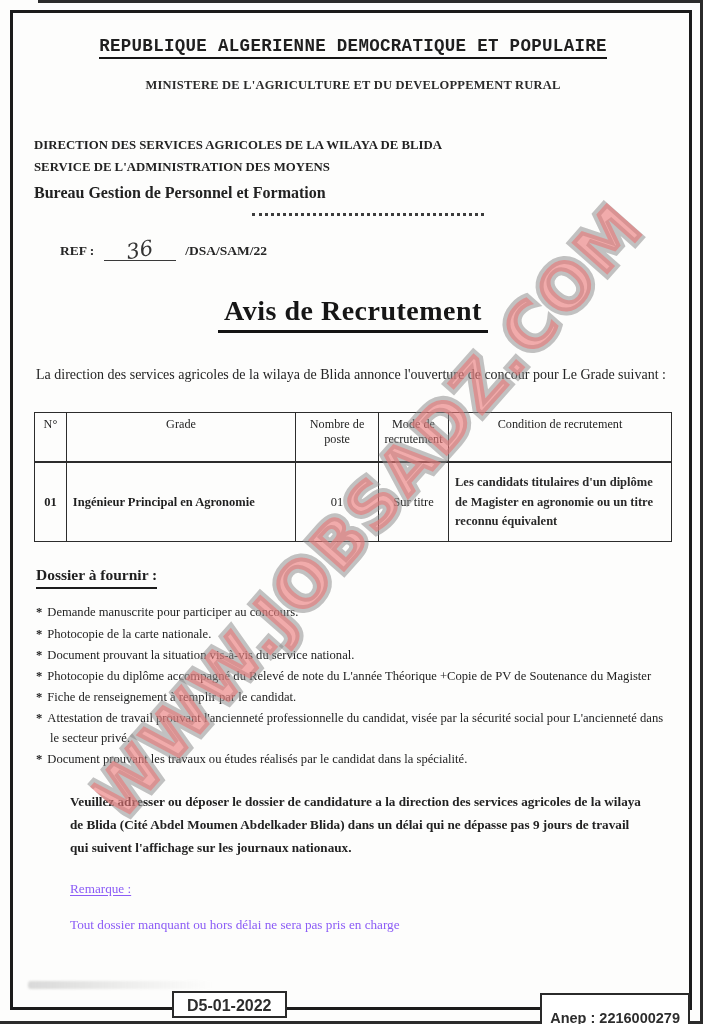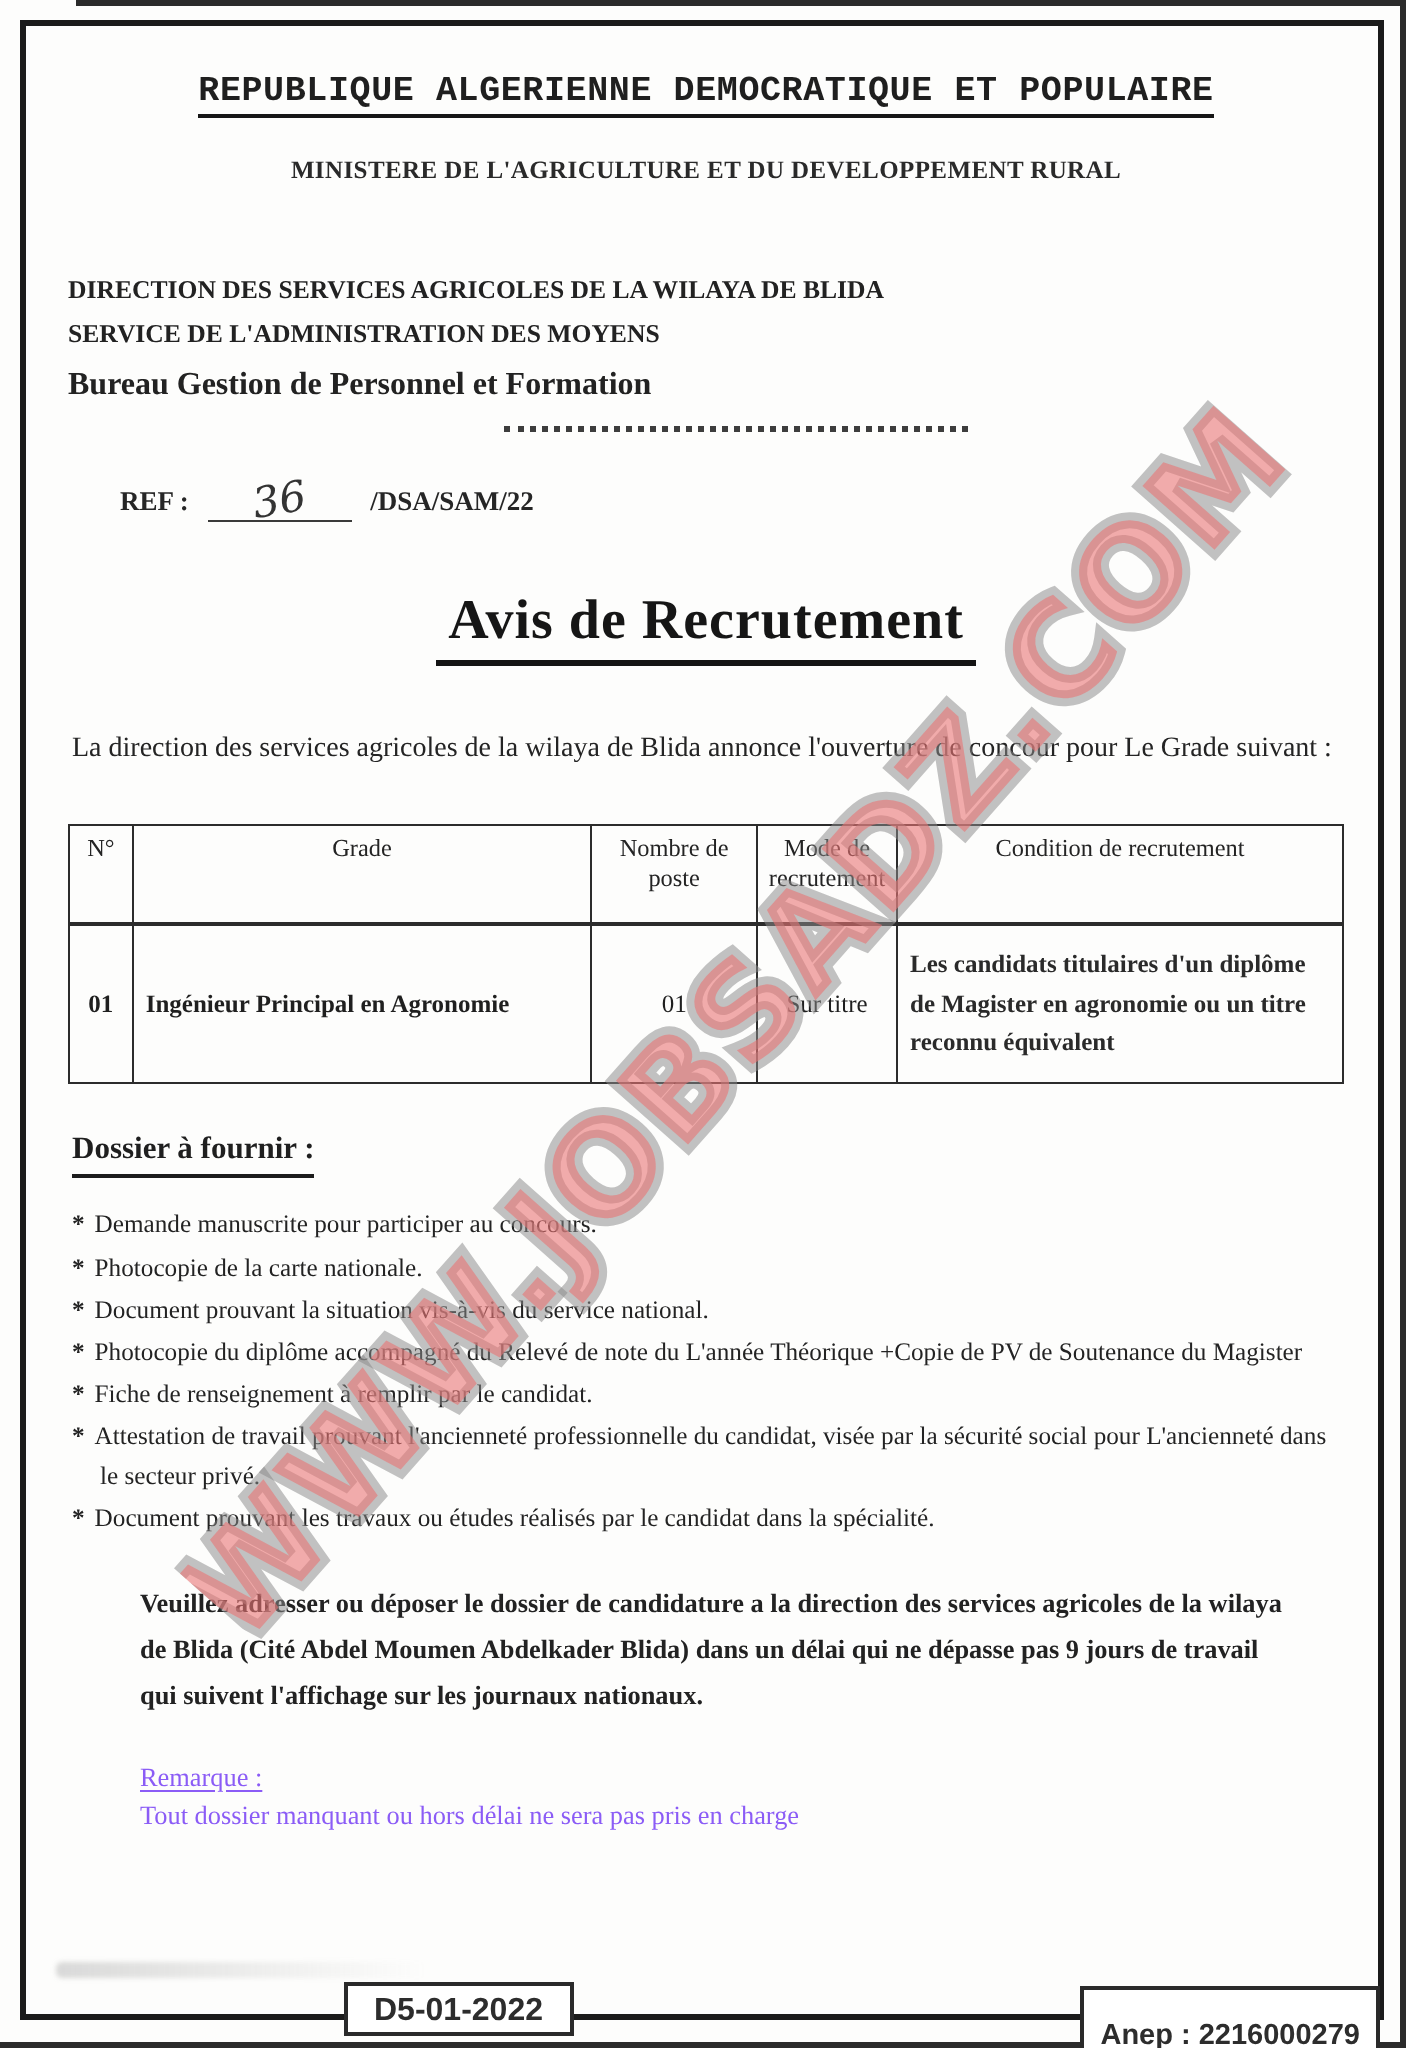--- a/index.html
+++ b/index.html
@@ -60,21 +60,21 @@
   .dossier-h span { border-bottom:2.2px solid #1c1c1c; padding-bottom:4px; }
 
   ul.dossier-list { list-style:none; margin:18px 0 0 2px; padding:0; font-size:12.6px; line-height:1.6; color:#232323; }
   ul.dossier-list li { padding-left:14px; text-indent:-14px; margin-bottom:1px; }
   ul.dossier-list .ast { font-weight:bold; margin-right:5px; }
 
   .address { margin:20px 22px 0 36px; font-weight:bold; font-size:13.2px; line-height:1.75; color:#222; }
 
   .remarque { margin:22px 0 0 36px; font-size:13.2px; color:#8b5cf6; }
   .remarque .rh { text-decoration:underline; text-underline-offset:2px; }
-  .remarque .rt { margin-top:3px; }
+  .remarque .rt { margin-top:20px; }
 
   .smudge { position:absolute; left:28px; top:981px; width:185px; height:8px;
             background:linear-gradient(90deg, rgba(125,125,125,.28), rgba(150,150,150,.14) 55%, rgba(160,160,160,0));
             filter:blur(1.2px); border-radius:3px; }
 
   .box-date { position:absolute; left:172px; top:991px; z-index:9; background:#fff;
               border:2.5px solid #2a2a2a; padding:4px 13px 1px 13px;
               font-family:"Liberation Sans","DejaVu Sans",sans-serif; font-size:16px; font-weight:bold; color:#2d2d2d; }
   .box-anep { position:absolute; right:13px; top:993px; z-index:9; background:#fff;
               border:2px solid #2a2a2a; padding:15px 8px 1px 8px;

